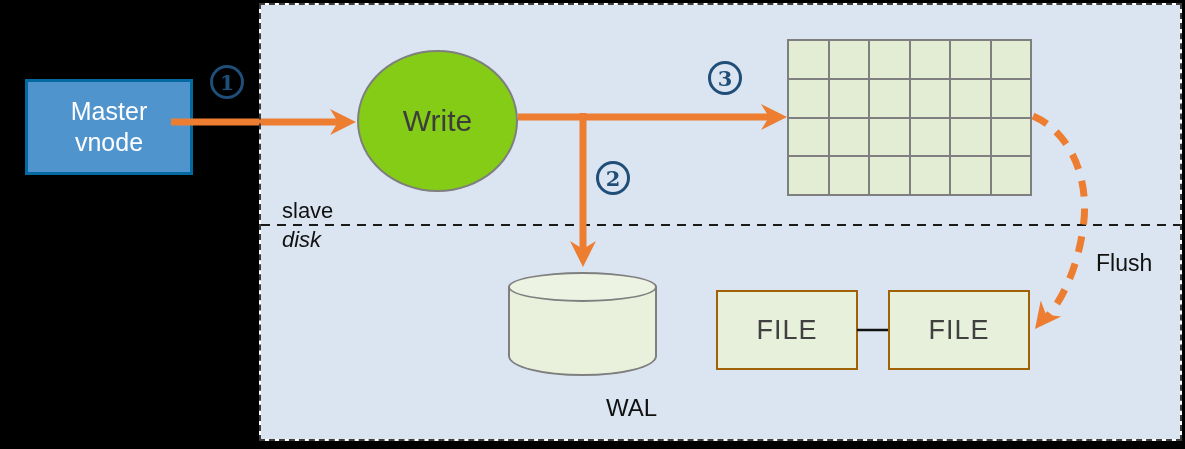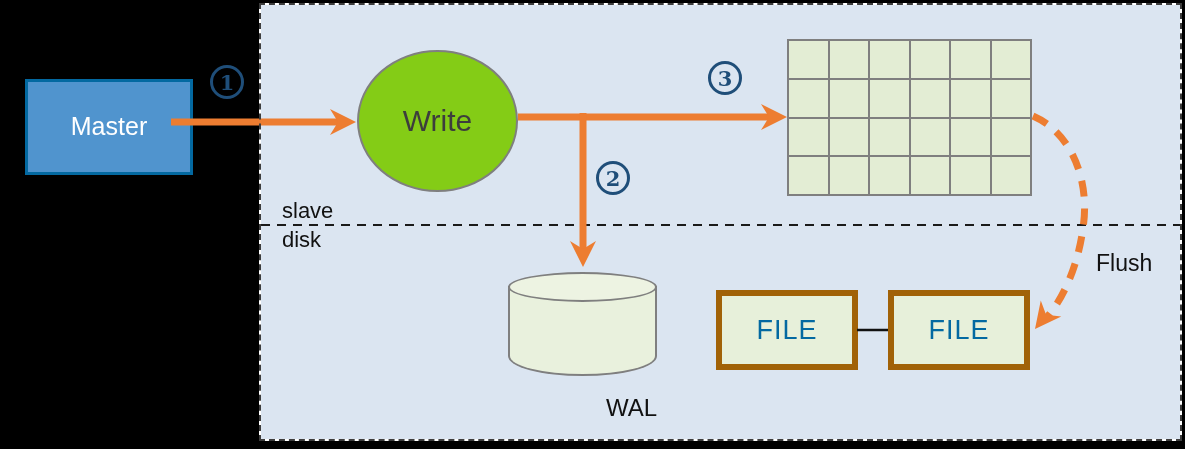--- a/index.html
+++ b/index.html
@@ -50,31 +50,31 @@
     border-radius:0 0 50% 50% / 0 0 20px 20px;
   }
   .wal-cyl-top {
     position:absolute; left:0; right:0; top:0; height:30px;
     background:#edf3e2; border:2px solid #7f7f7f; border-radius:50%;
   }
 
   
   .file-box {
     position:absolute; top:290px; width:142px; height:80px;
-    background:#e7f0da; border:6px solid #a16207;
+    background:#e7f0da; border:2px solid #a16207;
     display:flex; align-items:center; justify-content:center;
-    color:#0369a1; font-size:27px; letter-spacing:1px; z-index:10;
+    color:#404040; font-size:27px; letter-spacing:1px; z-index:10;
   }
   .file-box.f1 { left:716px; }
   .file-box.f2 { left:888px; }
 
   
   .lbl { position:absolute; color:#111; z-index:20; white-space:nowrap; }
   .lbl-memory { left:282px; top:198px; font-size:22px; }
-  .lbl-disk   { left:282px; top:227px; font-size:22px; }
+  .lbl-disk   { left:282px; top:227px; font-size:22px;font-style:italic; }
   .lbl-wal    { left:508px; top:394px; width:149px; text-align:right; font-size:24px; }
   .lbl-flush  { left:1096px; top:250px; font-size:23px; }
   .lbl-slave  { right:27px; top:404px; font-size:24px; }
 
   
   .step {
     position:absolute; width:34px; height:34px; border-radius:50%;
     border:3px solid #1f4e79; color:#1f4e79;
     display:flex; align-items:center; justify-content:center;
     font-family:"DejaVu Serif", serif; font-size:21px; font-weight:bold; z-index:30;
@@ -88,20 +88,21 @@
 </style>
 </head>
 <body>
 
 <div class="stage">
 
   <div class="panel-bg"></div>
 
   <div class="master-box">
     <span>Master</span>
+    <span>vnode</span>
   </div>
 
   <div class="write-ellipse">
     <span>Write</span>
   </div>
 
   <div class="mem-table" style="grid-template-columns: repeat(6, 1fr);">
       <div class="mem-cell"></div>
       <div class="mem-cell"></div>
       <div class="mem-cell"></div>

